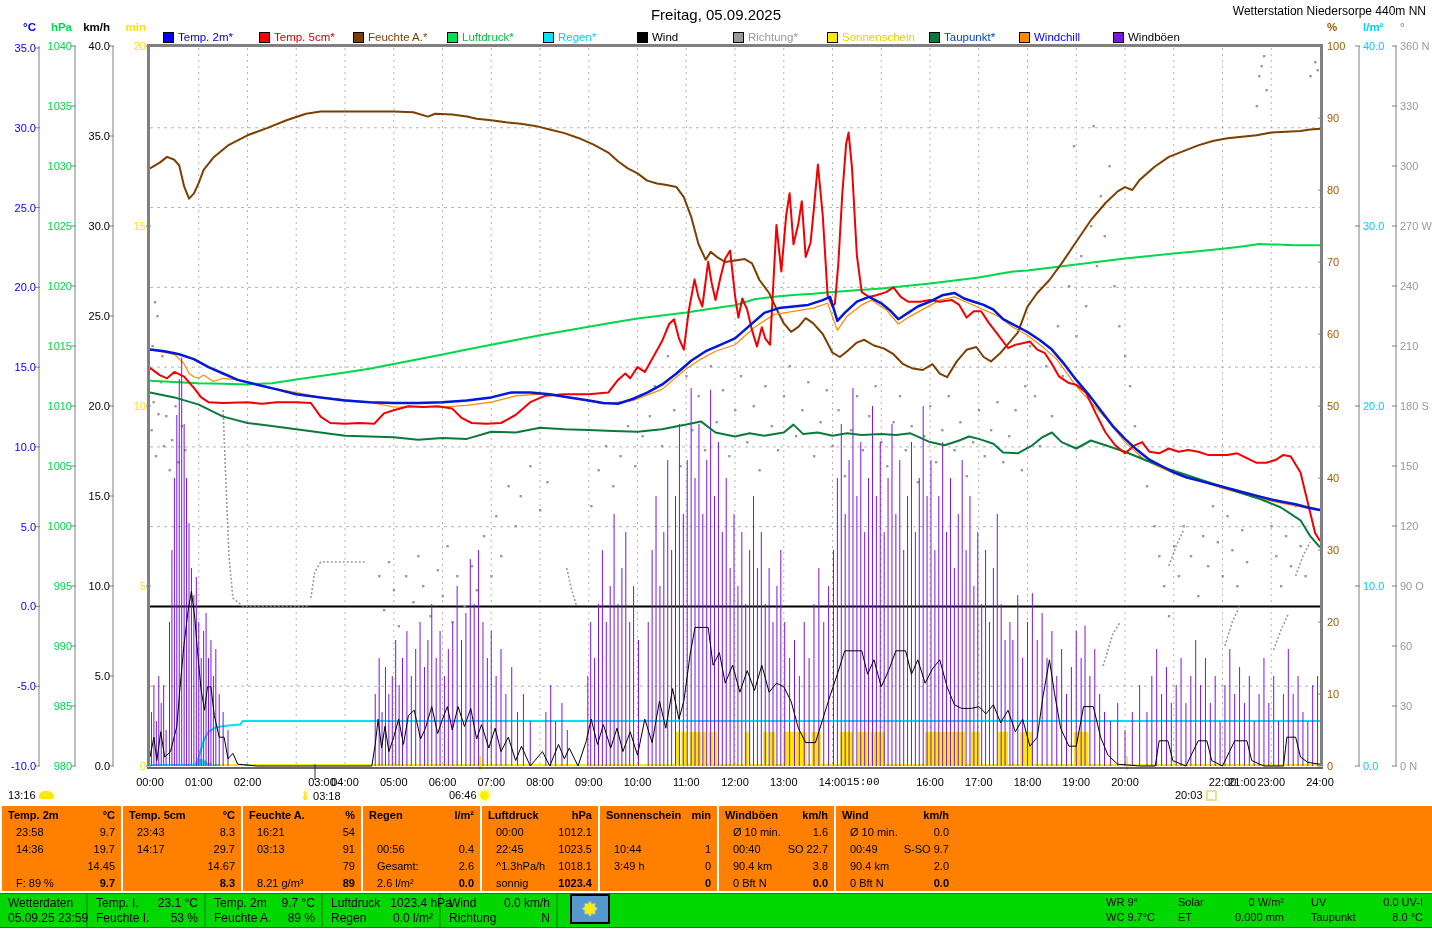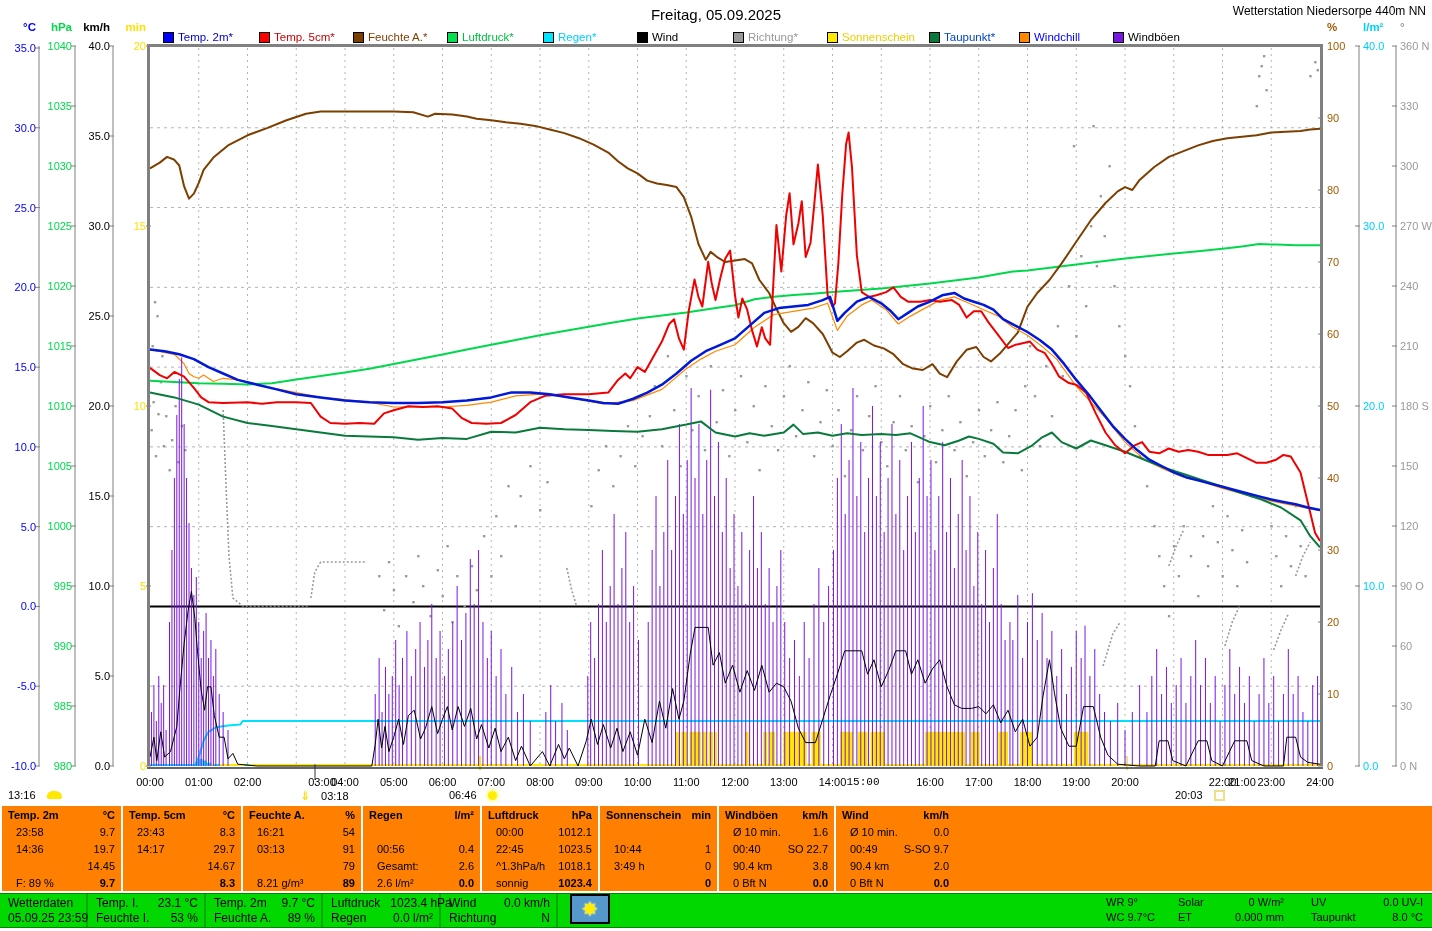--- a/index.html
+++ b/index.html
@@ -5,21 +5,21 @@
   html,body{margin:0;padding:0;background:#fff;}
   #page{position:relative;width:1432px;height:931px;background:#fff;overflow:hidden;
         font-family:"Liberation Sans","DejaVu Sans",sans-serif;font-size:11px;color:#000;}
   .title{position:absolute;top:6px;left:0;width:100%;text-align:center;font-size:15px;}
   .station{position:absolute;top:4px;right:6px;font-size:12px;}
   .lg-item{position:absolute;top:31px;height:12px;display:flex;align-items:center;font-size:11.5px;}
   .lg-sq{width:9px;height:9px;border:1px solid #000;margin-right:4px;display:inline-block;}
   .axhead{position:absolute;top:21px;font-size:11.5px;font-weight:bold;}
   .axlab{position:absolute;font-size:11px;line-height:10px;}
   .xlab{position:absolute;top:776px;width:40px;text-align:center;font-size:11px;}
-  .marker{position:absolute;top:789px;font-size:11px;display:flex;align-items:center;gap:11px;}
+  .marker{position:absolute;top:789px;font-size:11px;display:flex;align-items:center;gap:3px;}
   .mk-sun{width:9px;height:9px;border-radius:50%;background:#ffee00;box-shadow:0 0 3px 2px #ffff9c;}
   .mk-cloud{width:15px;height:8px;border-radius:6px 7px 2px 2px;background:#ffe800;}
   .mk-sq{width:7px;height:7px;border:2px solid #eee08a;}
   .mk-arr{color:#ffd800;font-weight:bold;font-size:12px;}
   #sensor-table{position:absolute;left:0;top:806px;width:1432px;height:85px;background:#ff8000;display:flex;}
   .tcol{height:85px;display:flex;flex-direction:column;}
   .tsep{width:2px;background:#ffffff;height:85px;}
   .trow{height:17px;display:flex;justify-content:space-between;align-items:center;padding:0 6px;white-space:nowrap;}
   .trow .lt{padding-left:8px;}
   .bold{font-weight:bold;}

